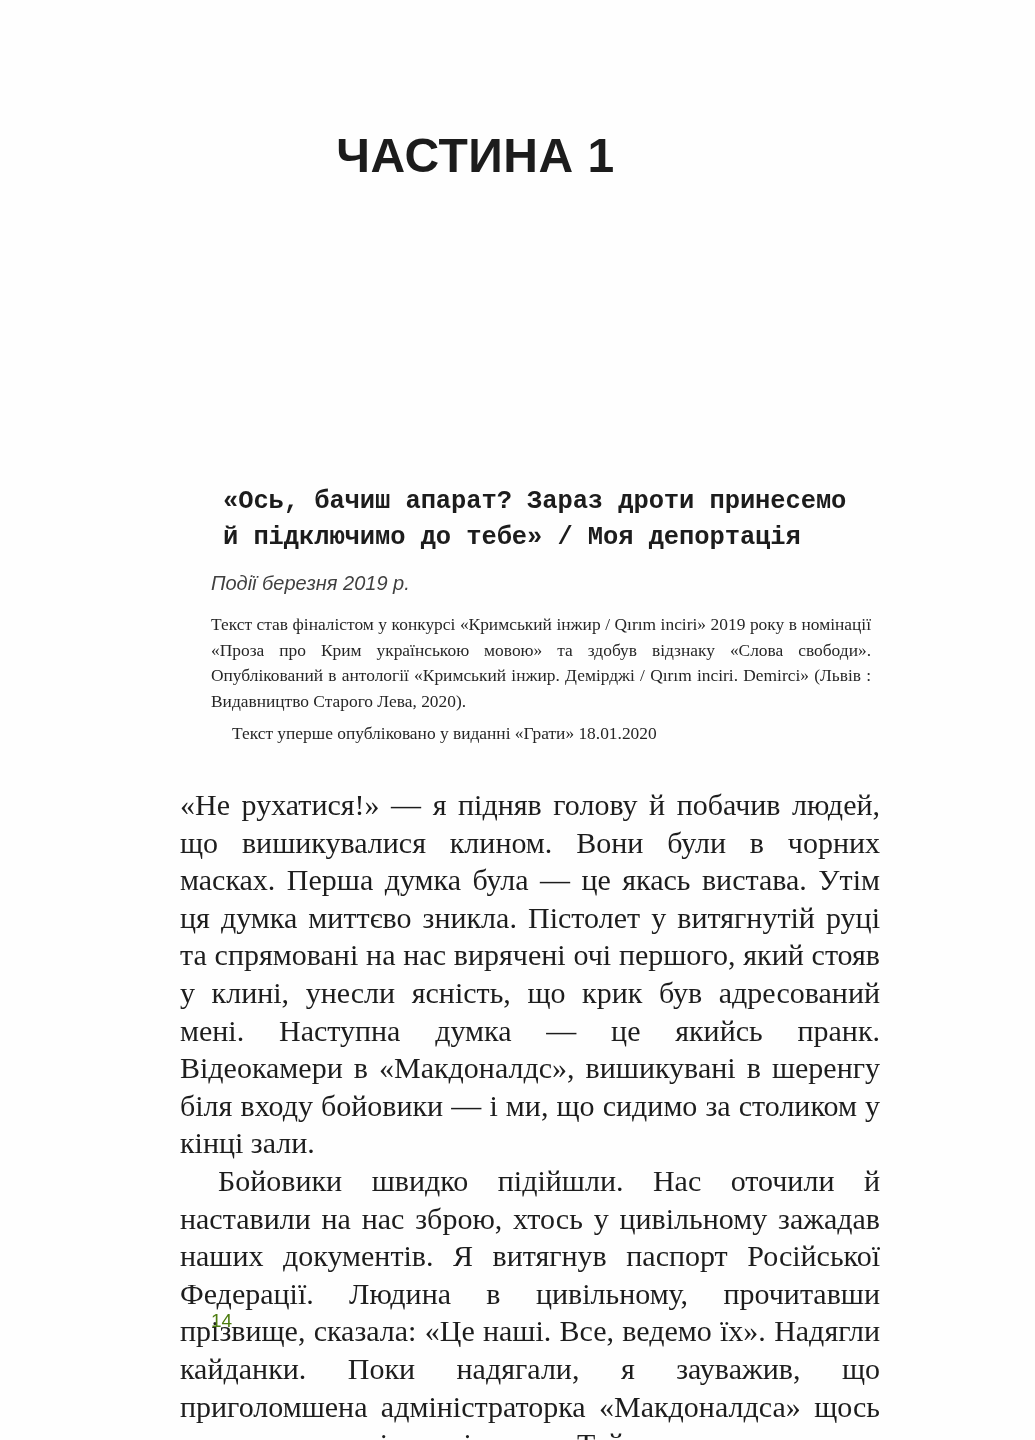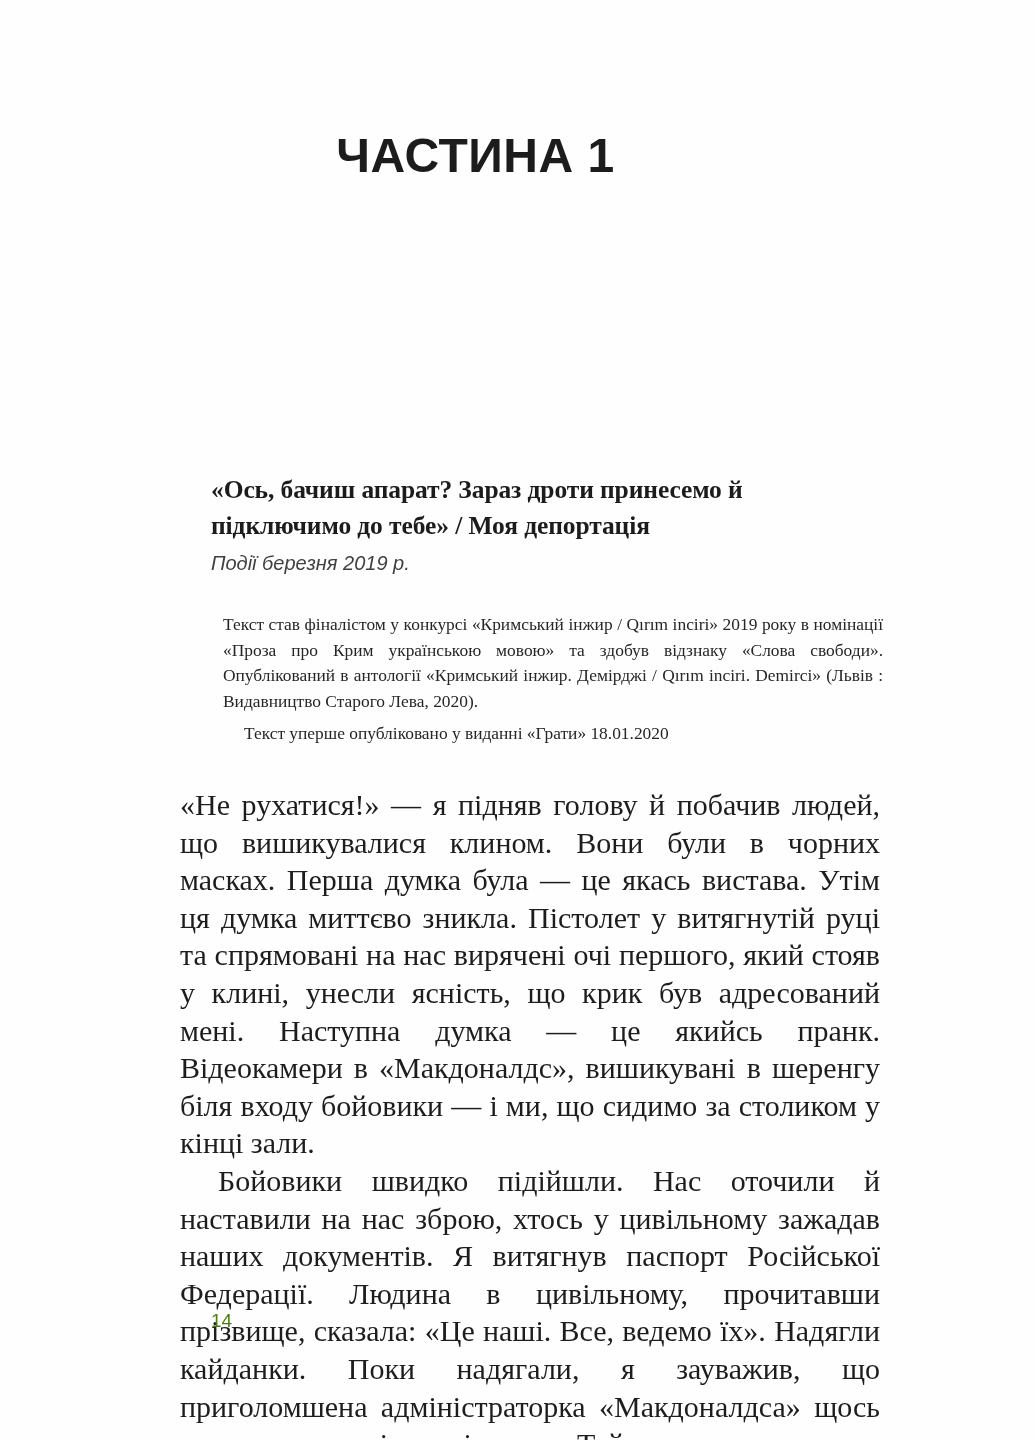--- a/index.html
+++ b/index.html
@@ -38,44 +38,44 @@
 
   
   .article-head {
     position: absolute;
     top: 472px;
     left: 211px;
     width: 652px;
   }
 
   .article-title {
-    font-family: Liberation Serif, serif;
+    font-family: Liberation Mono, monospace;
     font-weight: 700;
     font-size: 25.5px;
     line-height: 36px;
     color: #1c1c1c;
-    margin: 0;
+    margin: 12px;
     letter-spacing: -0.1px;
   }
 
   .article-subtitle {
     font-family: "Liberation Sans", sans-serif;
     font-style: italic;
     font-weight: 400;
     font-size: 20px;
     line-height: 30px;
     color: #404040;
     margin: 4px 0 0 0;
   }
 
   
   .credits {
     position: absolute;
     top: 612px;
-    left: 223px;
+    left: 211px;
     width: 660px;
     font-family: "Liberation Serif", serif;
     font-size: 17.4px;
     line-height: 25.6px;
     color: #262626;
     text-align: justify;
   }
   .credits p {
     margin: 0;
   }

